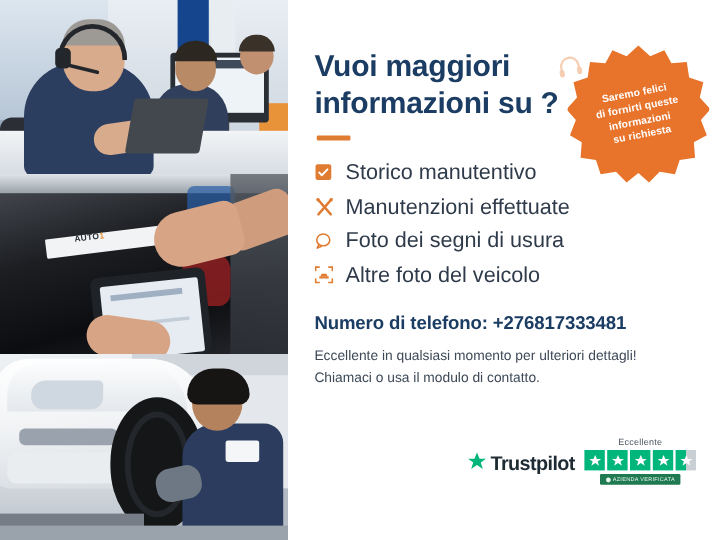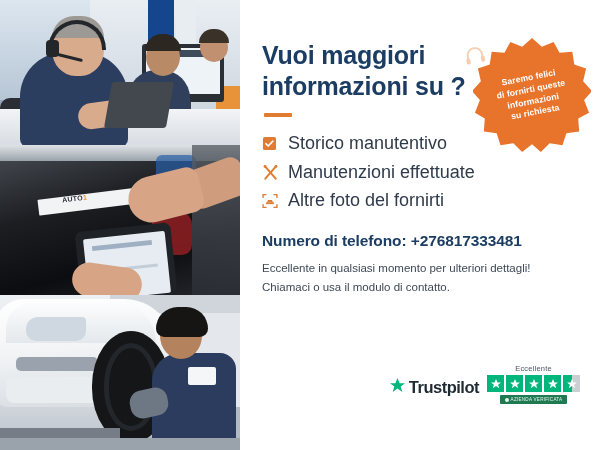--- a/index.html
+++ b/index.html
@@ -214,30 +214,39 @@
           <svg width="17" height="17" viewBox="0 0 18 18">
               <path d="M3 2.3l11.5 13.2" stroke="#e07b32" stroke-width="2.1" stroke-linecap="round"></path>
               <path d="M15 2.3L3.5 15.5" stroke="#e07b32" stroke-width="2.1" stroke-linecap="round"></path>
               <circle cx="3.2" cy="2.6" r="1.5" fill="#e07b32"></circle>
               <circle cx="14.8" cy="2.6" r="1.5" fill="#e07b32"></circle>
             </svg>
         </span>
         <span class="feature-label">Manutenzioni effettuate</span>
       </li>
 
+      <li class="feature">
+        <span class="feature-icon">
+          <svg width="16" height="16" viewBox="0 0 18 18">
+              <ellipse cx="8.3" cy="7.8" rx="6.1" ry="5.5" stroke="#e07b32" stroke-width="1.5" fill="none"></ellipse>
+              <path d="M4.2 12.1l-1.6 3.4 3.6-1.5" stroke="#e07b32" stroke-width="1.5" fill="none" stroke-linecap="round" stroke-linejoin="round"></path>
+            </svg>
+        </span>
+        <span class="feature-label">Foto dei segni di usura</span>
+      </li>
 
       <li class="feature">
         <span class="feature-icon">
           <svg width="16" height="16" viewBox="0 0 18 18">
             <path d="M1.2 5V1.8h3.3M13.5 1.8h3.3V5M16.8 13v3.2h-3.3M4.5 16.2H1.2V13" stroke="#e07b32" stroke-width="1.5" fill="none" stroke-linecap="round"></path>
             <path d="M4.6 10.4h8.8v2.1H4.6z" fill="#e07b32"></path>
             <path d="M5.6 10.3l1.2-2.4h4.4l1.2 2.4" fill="#e07b32"></path>
           </svg>
         </span>
-        <span class="feature-label">Altre foto del fornirti</span>
+        <span class="feature-label">Altre foto del veicolo</span>
       </li>
 
 
     </ul>
 
     <div class="phone">Numero di telefono: +276817333481</div>
 
     <div class="contact-lines">
       <div>Eccellente in qualsiasi momento per ulteriori dettagli!</div>
       <div>Chiamaci o usa il modulo di contatto.</div>

